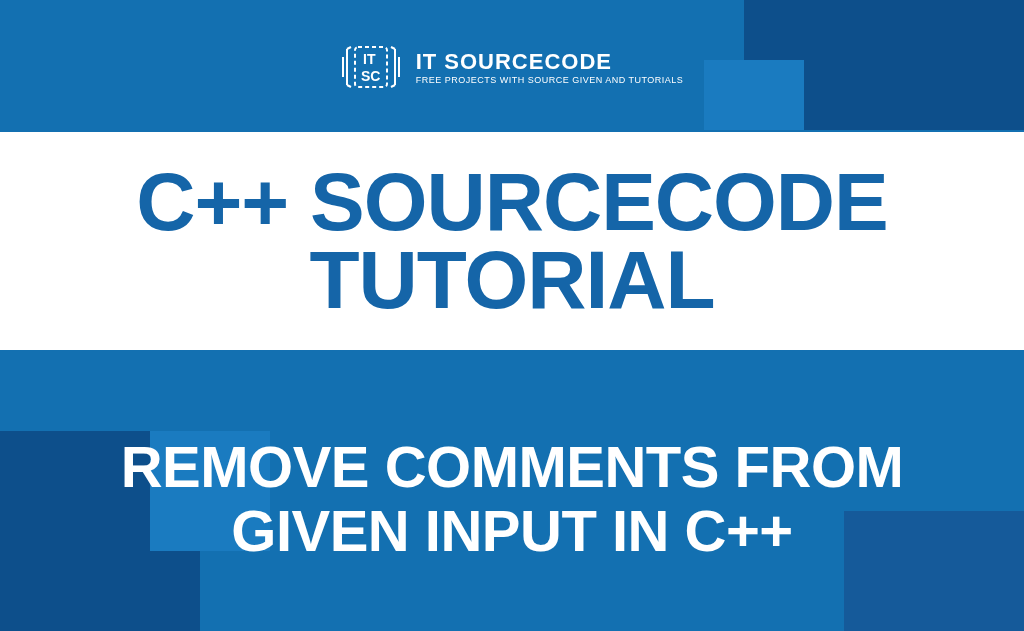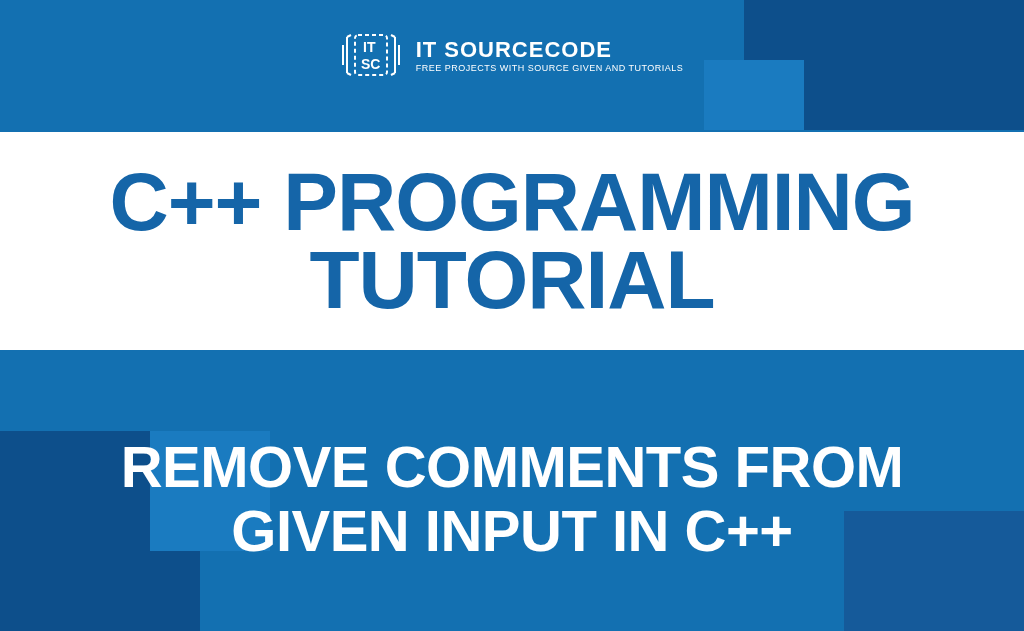--- a/index.html
+++ b/index.html
@@ -64,21 +64,21 @@
     .bg-shape-5 {
       bottom: 0;
       right: 0;
       width: 180px;
       height: 120px;
       background: #155a9a;
     }
     
     .header {
       position: absolute;
-      top: 25px;
+      top: 37px;
       left: 0;
       width: 100%;
       display: flex;
       justify-content: center;
       align-items: center;
       gap: 15px;
     }
     
     .logo-icon {
       width: 60px;
@@ -170,18 +170,18 @@
       <text x="20" y="44" fill="#ffffff" font-size="14" font-weight="bold" font-family="Arial">SC</text>
     </svg>
   </div>
   <div class="logo-text-container">
     <div class="logo-title">IT SOURCECODE</div>
     <div class="logo-tagline">FREE PROJECTS WITH SOURCE GIVEN AND TUTORIALS</div>
   </div>
 </div>
 
 <div class="main-title-box">
-  <div class="main-title">C++ PROGRAMMING TUTORIAL</div>
+  <div class="main-title">C++ SOURCECODE TUTORIAL</div>
 </div>
 
 <div class="bottom-section">
   <div class="subtitle">REMOVE COMMENTS FROM GIVEN INPUT IN C++</div>
 </div>
 
 </body></html>

